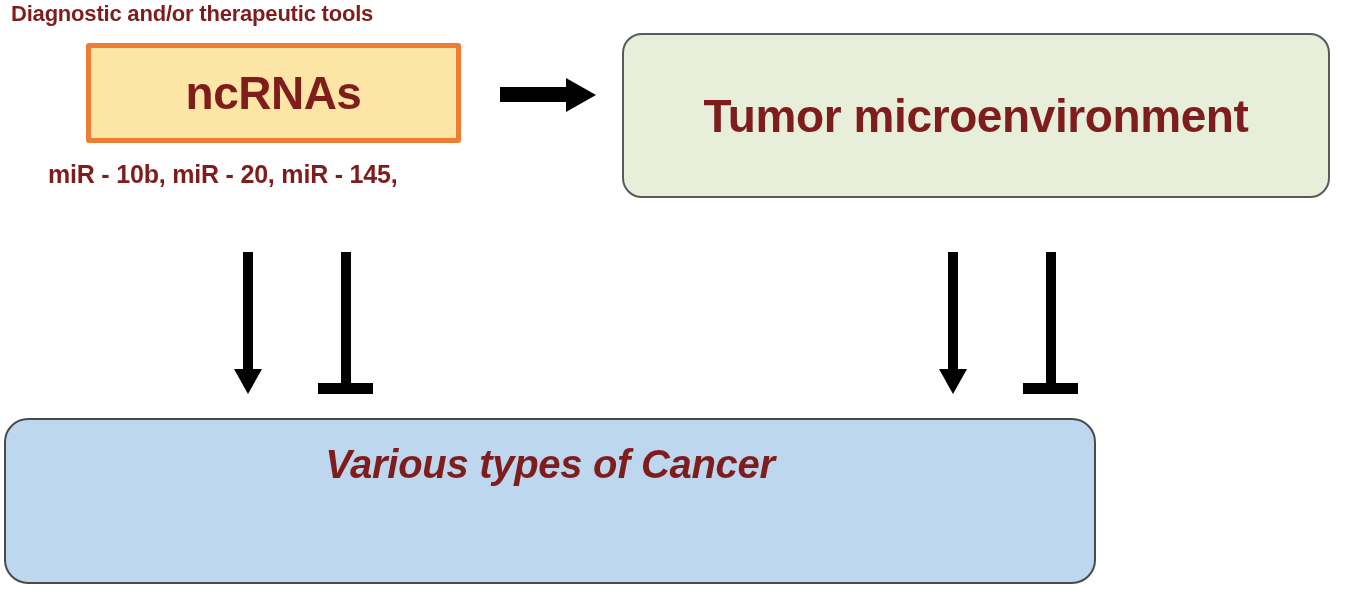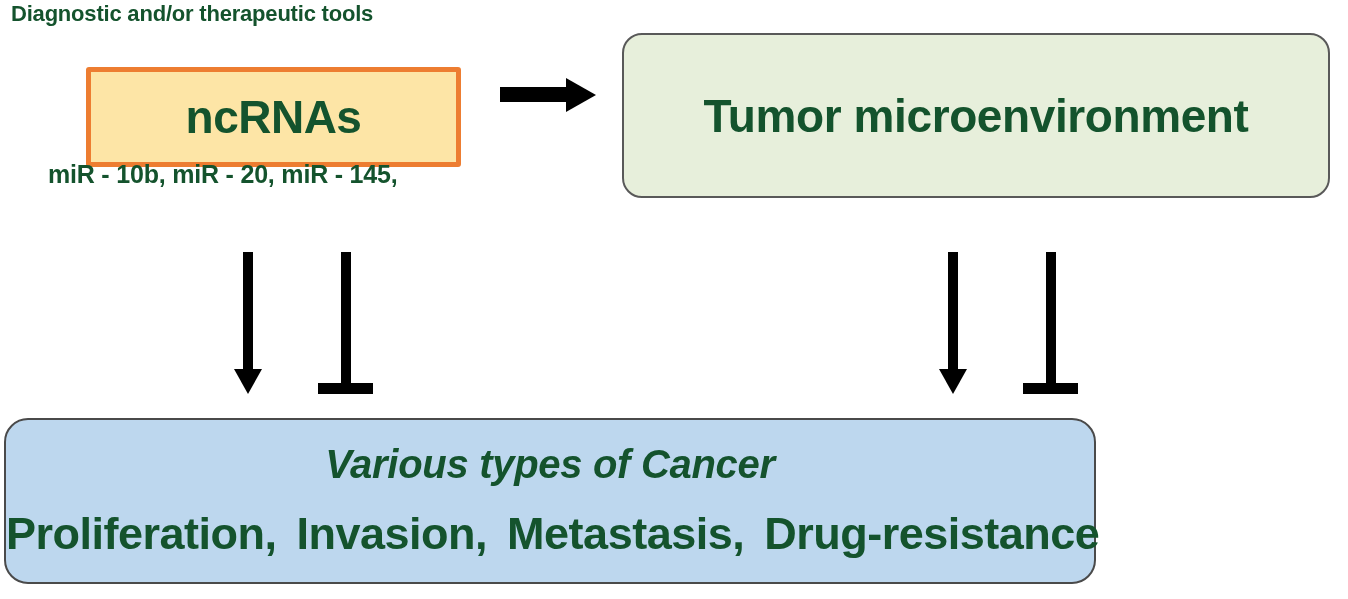--- a/index.html
+++ b/index.html
@@ -7,21 +7,21 @@
     padding: 0;
     background: #ffffff;
   }
   #canvas {
     position: relative;
     width: 1348px;
     height: 599px;
     background: #ffffff;
     overflow: hidden;
     font-family: "Liberation Sans", sans-serif;
-    color: #14532d;
+    color: #7f1d1d;
   }
 
   
   .heading {
     position: absolute;
     left: 11px;
     top: 1px;
     font-size: 22px;
     font-weight: bold;
     letter-spacing: -0.2px;
@@ -36,21 +36,20 @@
     top: 43px;
     width: 375px;
     height: 100px;
     box-sizing: border-box;
     background: #FDE5A6;
     border: 5px solid #ED7D31;
     border-radius: 3px;
     display: flex;
     align-items: center;
     justify-content: center;
-    margin-top: 24px;
   }
   .ncrna-label {
     font-size: 46px;
     font-weight: bold;
     letter-spacing: -0.5px;
     white-space: nowrap;
   }
 
   
   .mir-list {
@@ -150,23 +149,20 @@
   <div class="mir-list">
     <div class="mir-line-1">miR - 10b, miR - 20, miR - 145,</div>
   </div>
 
   <div class="tme-box">
     <span class="tme-label">Tumor microenvironment</span>
   </div>
 
   <div class="cancer-box">
     <div class="cancer-title">Various types of Cancer</div>
-    <div class="cancer-items">
-      <span>Proliferation,</span><span class="sep"></span><span>Invasion,</span><span class="sep"></span><span>Metastasis,</span><span class="sep"></span><span>Drug-resistance</span>
-    </div>
   </div>
 
   <svg class="connectors" viewBox="0 0 1348 599">
 
     <g>
       <rect x="500" y="87" width="72" height="15" fill="#000000"></rect>
       <polygon points="566,78 596,95 566,112" fill="#000000"></polygon>
     </g>
 
     <g>

